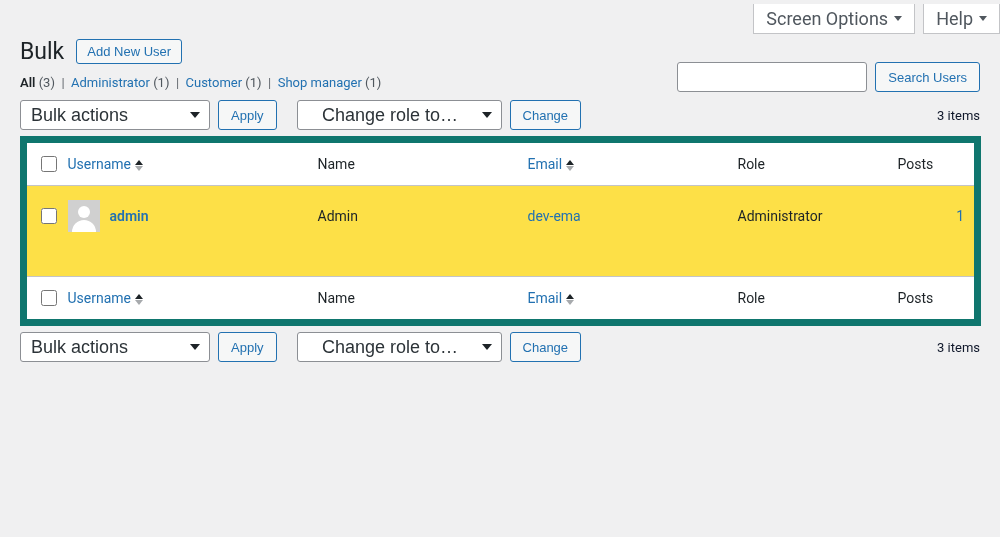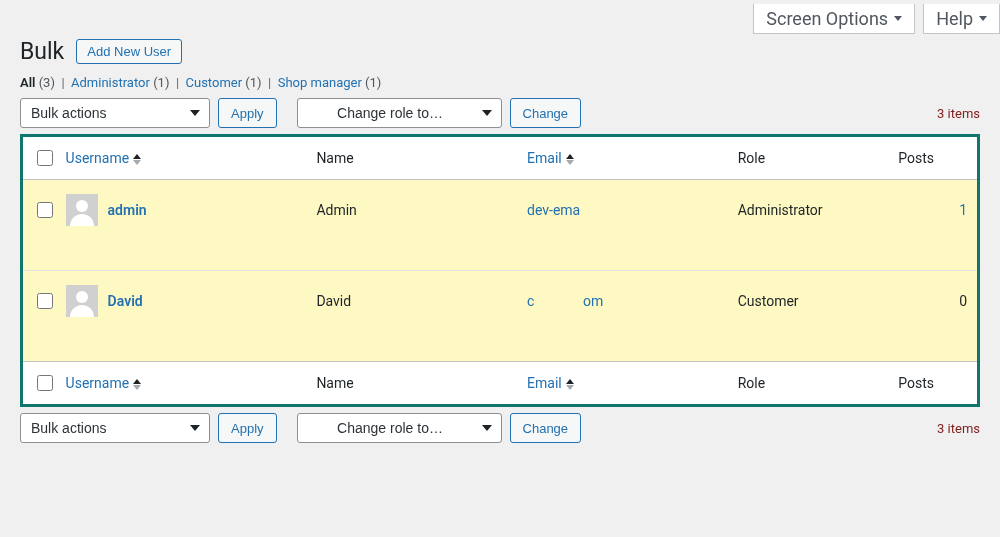--- a/index.html
+++ b/index.html
@@ -98,21 +98,21 @@
     display: flex;
     align-items: center;
     gap: 8px;
     margin: 6px 0;
   }
   .select {
     height: 30px;
     border: 1px solid #8c8f94;
     background: #fff;
     padding: 0 28px 0 10px;
-    font-size: 14px;
+    font-size: 18px;
     border-radius: 3px;
     appearance: none;
     position: relative;
     color: #2c3338;
   }
   .select-wrap { position: relative; display: inline-block; }
   .select-wrap::after {
     content: "";
     position: absolute;
     right: 10px; top: 50%;
@@ -120,28 +120,28 @@
     width: 0; height: 0;
     border-left: 5px solid transparent;
     border-right: 5px solid transparent;
     border-top: 6px solid #1d2327;
     pointer-events: none;
   }
   .bulk-select { width: 190px; }
   .role-select { width: 205px; text-align: center; }
   .displaying-num {
     margin-left: auto;
-    color: #7f1d1d;
+    color: #0f172a;
     font-size: 13px;
   }
   table.wp-list-table {
     width: 100%;
     border-collapse: collapse;
-    background: #fef9c3;
-    border: 3px solid #0f766e;
+    background: #fde047;
+    border: 7px solid #0f766e;
     table-layout: fixed;
   }
   table.wp-list-table thead th,
   table.wp-list-table tfoot th {
     text-align: left;
     font-weight: 400;
     padding: 10px;
     border-bottom: 1px solid #c3c4c7;
     color: #1d2327;
     background: #fff;
@@ -249,20 +249,24 @@
     <a href="#"><span>Administrator</span></a>
     <span class="count"> <span>(1)</span></span>
     &nbsp;|&nbsp;
     <a href="#"><span>Customer</span></a>
     <span class="count"> <span>(1)</span></span>
     &nbsp;|&nbsp;
     <a href="#"><span>Shop manager</span></a>
     <span class="count"> <span>(1)</span></span>
   </div>
 
+  <div class="search-row">
+    <input type="text" class="search-input" style="">
+    <button class="button">Search Users</button>
+  </div>
 
   <div class="tablenav">
     <span class="select-wrap">
       <select class="select bulk-select">
         <option>Bulk actions</option>
       </select>
     </span>
     <button class="button">Apply</button>
 
     <span class="select-wrap" style="margin-left:12px;">
@@ -307,33 +311,20 @@
             <div class="username-cell">
               <span class="avatar"></span>
               <a href="#" class="row-title">admin</a>
             </div>
           </td>
         <td>Admin</td>
         <td><a href="#" class="email-link">dev-ema</a></td>
         <td>Administrator</td>
         <td class="posts-num"><a href="#" class="posts-link">1</a></td>
       </tr>
-      <tr class="row-tall">
-        <td class="check-column"><input type="checkbox" style=""></td>
-        <td>
-            <div class="username-cell">
-              <span class="avatar"></span>
-              <a href="#" class="row-title">David</a>
-            </div>
-          </td>
-        <td>David</td>
-        <td><a href="#" class="email-link">c              om</a></td>
-        <td>Customer</td>
-        <td class="posts-num">0</td>
-      </tr>
     </tbody>
     <tfoot>
       <tr>
         <th class="check-column"><input type="checkbox" style=""></th>
         <th><a href="#"><span>Username</span><span class="sort-icons">
                 <span class="tri-up"></span>
                 <span class="tri-down"></span>
               </span></a></th>
         <th>Name</th>
         <th><a href="#"><span>Email</span><span class="sort-icons">

